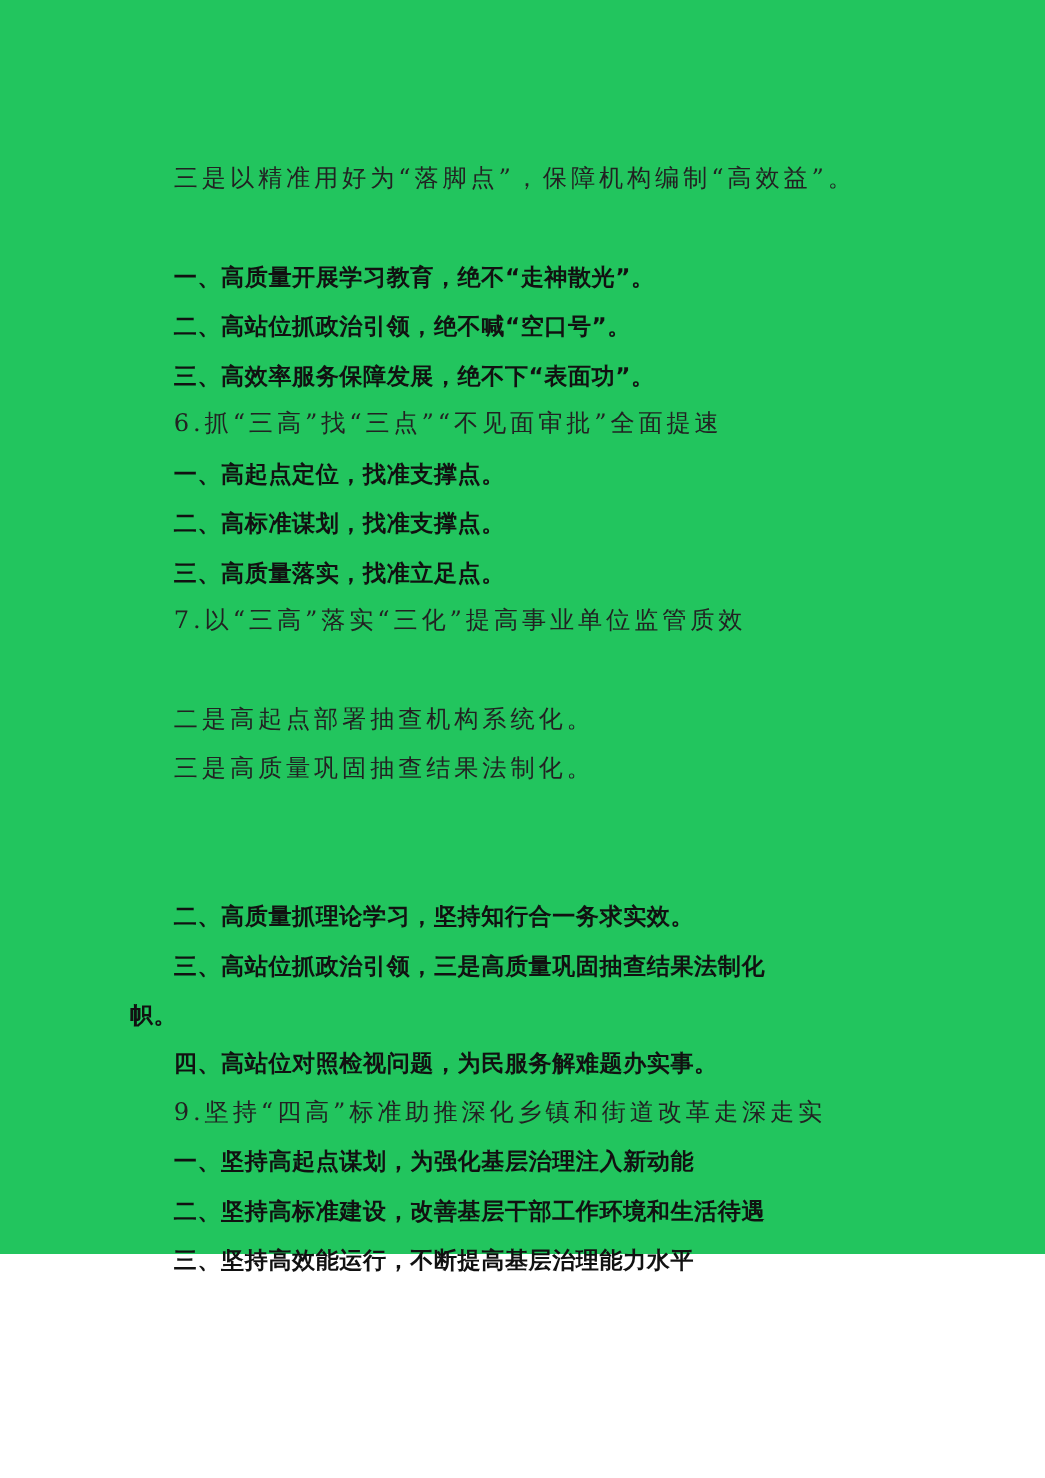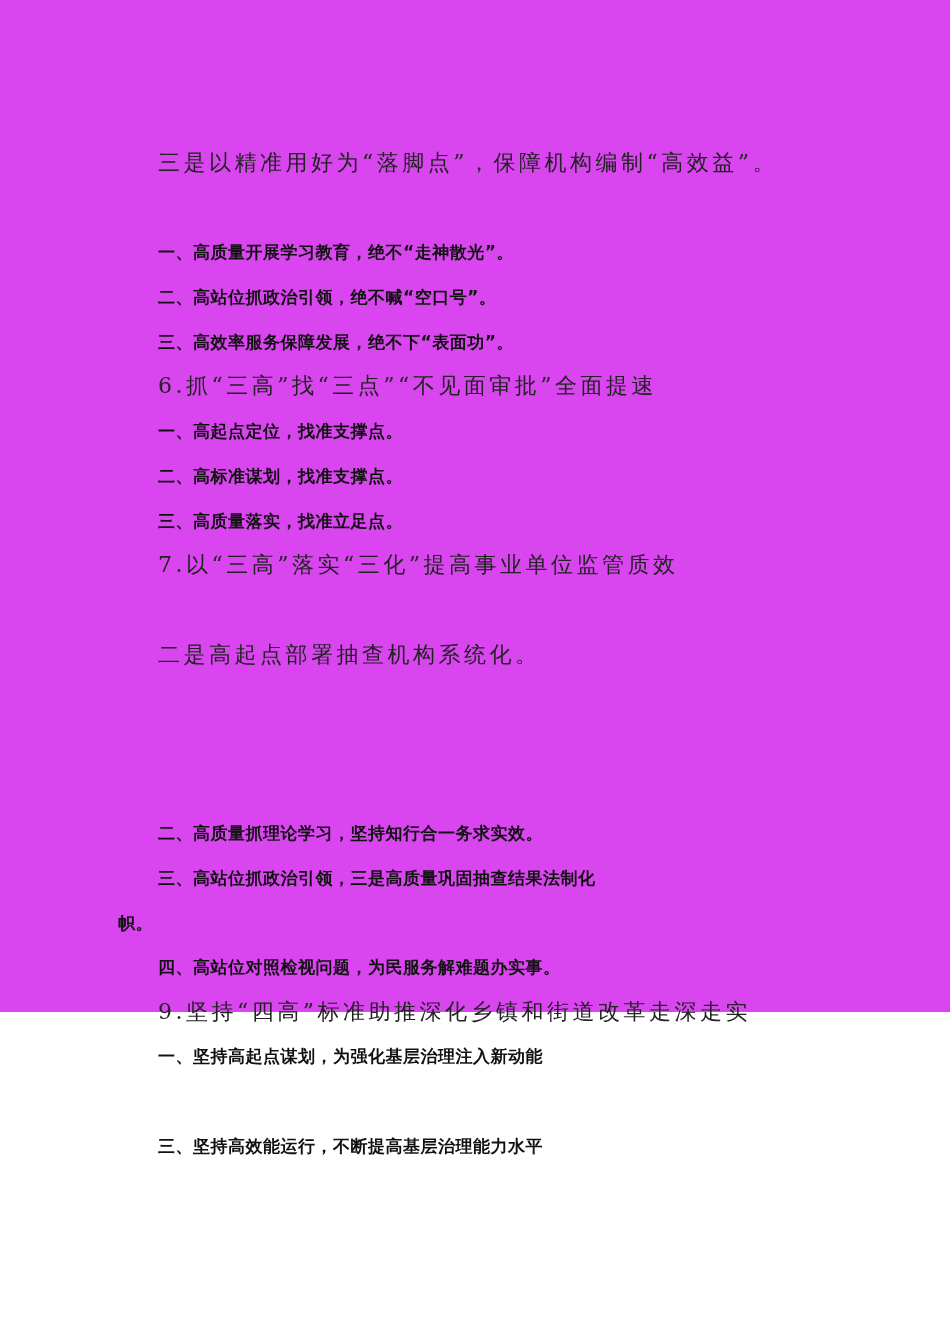--- a/index.html
+++ b/index.html
@@ -12,40 +12,40 @@
       height: 1344px;
       position: relative;
       overflow: hidden;
       color: #111111;
     }
     .page {
       position: absolute;
       left: 0;
       top: 0;
       width: 950px;
-      height: 1012px;
-      background: #d946ef;
+      height: 1140px;
+      background: #22c55e;
     }
     .line {
       position: absolute;
       left: 158px;
       white-space: nowrap;
       line-height: 30px;
       height: 30px;
     }
     .serif {
       font-family: "DejaVu Serif", "Liberation Serif", serif;
       font-size: 22px;
       letter-spacing: 3.5px;
       color: #222;
       font-weight: normal;
     }
     .sans {
       font-family: "DejaVu Sans", "Liberation Sans", sans-serif;
-      font-size: 17px;
+      font-size: 21px;
       letter-spacing: 0.5px;
       color: #111;
       font-weight: bold;
     }
     .wrap-cont {
       left: 118px;
     }
   </style>
 </head>
 <body>
@@ -54,20 +54,22 @@
   <div class="line serif" style="top:148px">三是以精准用好为“落脚点”，保障机构编制“高效益”。</div>
   <div class="line sans" style="top:237px">一、高质量开展学习教育，绝不“走神散光”。</div>
   <div class="line sans" style="top:282px">二、高站位抓政治引领，绝不喊“空口号”。</div>
   <div class="line sans" style="top:327px">三、高效率服务保障发展，绝不下“表面功”。</div>
   <div class="line serif" style="top:371px">6.抓“三高”找“三点”“不见面审批”全面提速</div>
   <div class="line sans" style="top:416px">一、高起点定位，找准支撑点。</div>
   <div class="line sans" style="top:461px">二、高标准谋划，找准支撑点。</div>
   <div class="line sans" style="top:506px">三、高质量落实，找准立足点。</div>
   <div class="line serif" style="top:550px">7.以“三高”落实“三化”提高事业单位监管质效</div>
   <div class="line serif" style="top:640px">二是高起点部署抽查机构系统化。</div>
+  <div class="line serif" style="top:684px">三是高质量巩固抽查结果法制化。</div>
   <div class="line sans" style="top:818px">二、高质量抓理论学习，坚持知行合一务求实效。</div>
   <div class="line sans" style="top:863px">三、高站位抓政治引领，三是高质量巩固抽查结果法制化</div>
   <div class="line sans wrap-cont" style="top:908px">帜。</div>
   <div class="line sans" style="top:952px">四、高站位对照检视问题，为民服务解难题办实事。</div>
   <div class="line serif" style="top:997px">9.坚持“四高”标准助推深化乡镇和街道改革走深走实</div>
   <div class="line sans" style="top:1041px">一、坚持高起点谋划，为强化基层治理注入新动能</div>
+  <div class="line sans" style="top:1086px">二、坚持高标准建设，改善基层干部工作环境和生活待遇</div>
   <div class="line sans" style="top:1131px">三、坚持高效能运行，不断提高基层治理能力水平</div>
 </div>
 
 </body></html>

